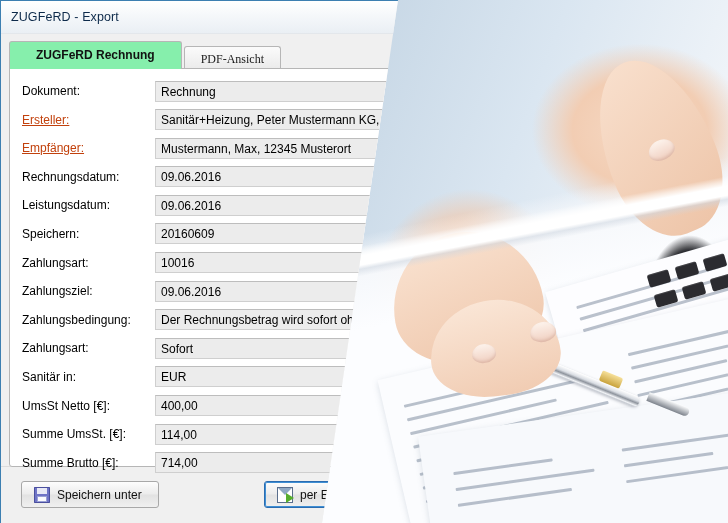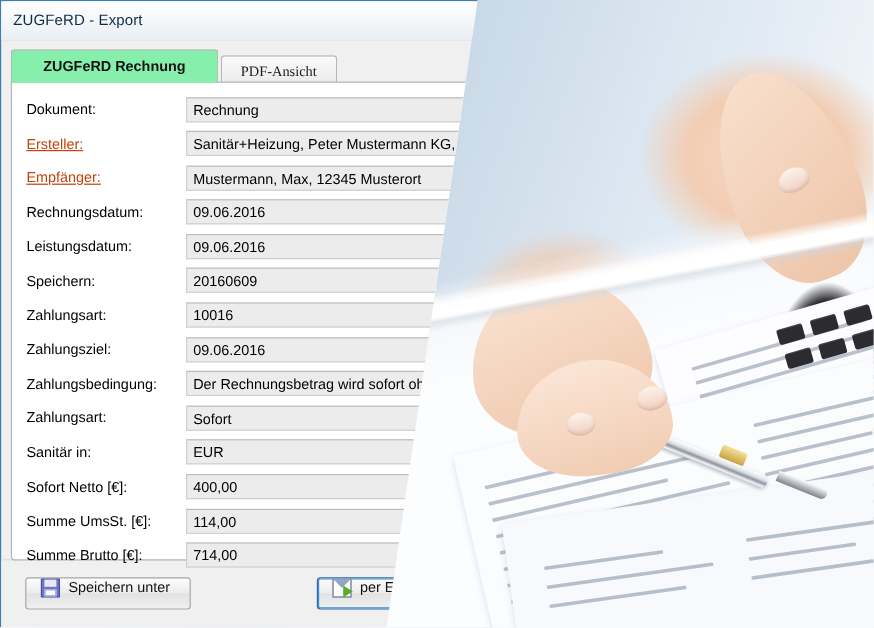--- a/index.html
+++ b/index.html
@@ -108,21 +108,21 @@
     font-size:12px;color:#000;padding:0 5px;white-space:nowrap;overflow:hidden;
     box-sizing:border-box;margin-right:10px;
   }
 
   #buttonbar{
     position:absolute;left:0;right:0;bottom:0;height:56px;background:#f0f0f0;
     border-top:1px solid #dcdcdc;
   }
   .btn{
     position:absolute;top:14px;height:27px;
-    display:flex;gap:7px;padding:0 12px;
+    display:flex;align-items:center;gap:7px;padding:0 12px;
     border:1px solid #a8a8a8;border-radius:3px;box-sizing:border-box;
     background:linear-gradient(180deg,#fdfdfd,#ececec 48%,#e2e2e2 52%,#f0f0f0);
     font-size:12px;color:#111;cursor:pointer;
   }
   #btn-save{left:20px;width:138px;}
   #btn-email{
     left:263px;width:120px;
     border:1px solid #2b6cb0;box-shadow:0 0 0 1px #3f8fd4 inset;
   }
   .ico{width:16px;height:16px;position:relative;flex:0 0 16px;}
@@ -259,21 +259,21 @@
         </div>
         <div class="row">
           <div class="lbl">Zahlungsart:</div>
           <div class="val nowrapclip">Sofort</div>
         </div>
         <div class="row">
           <div class="lbl">Sanitär in:</div>
           <div class="val nowrapclip">EUR</div>
         </div>
         <div class="row">
-          <div class="lbl">Sofort Netto [€]:</div>
+          <div class="lbl">UmsSt Netto [€]:</div>
           <div class="val nowrapclip">400,00</div>
         </div>
         <div class="row">
           <div class="lbl">Summe UmsSt. [€]:</div>
           <div class="val nowrapclip">114,00</div>
         </div>
         <div class="row">
           <div class="lbl">Summe Brutto [€]:</div>
           <div class="val nowrapclip">714,00</div>
         </div>

